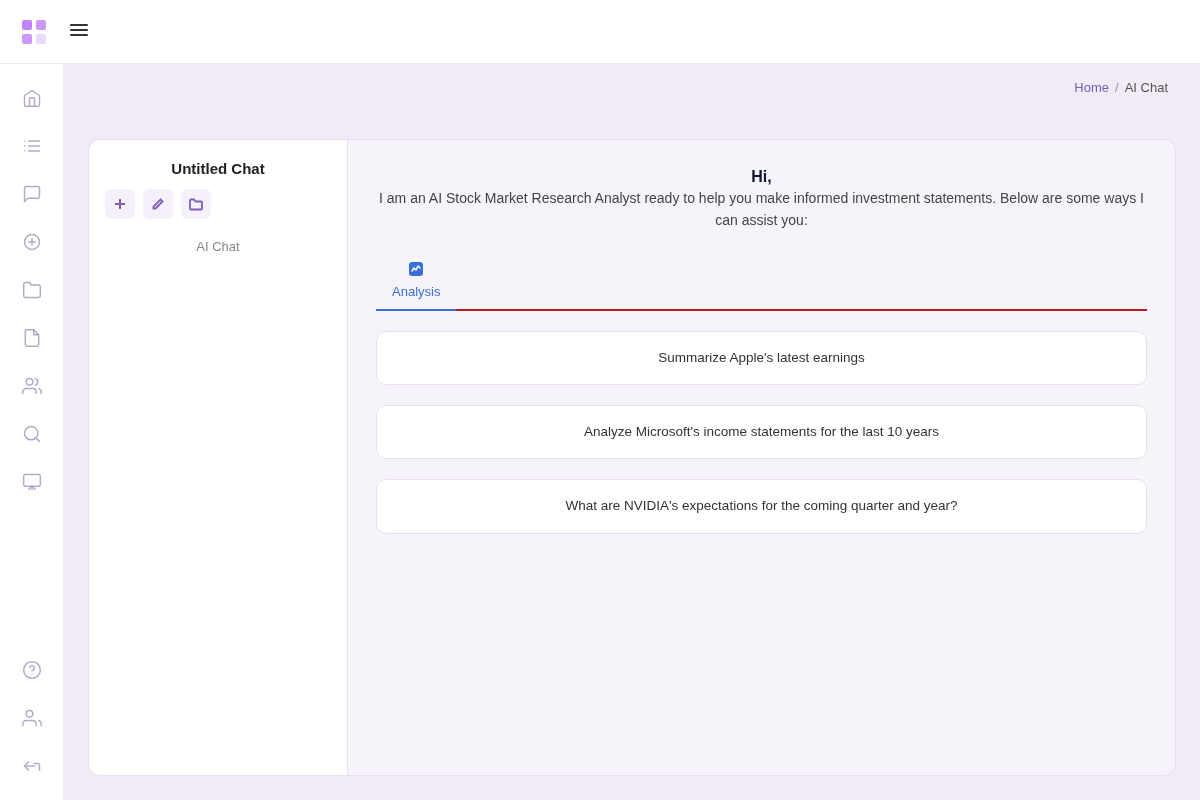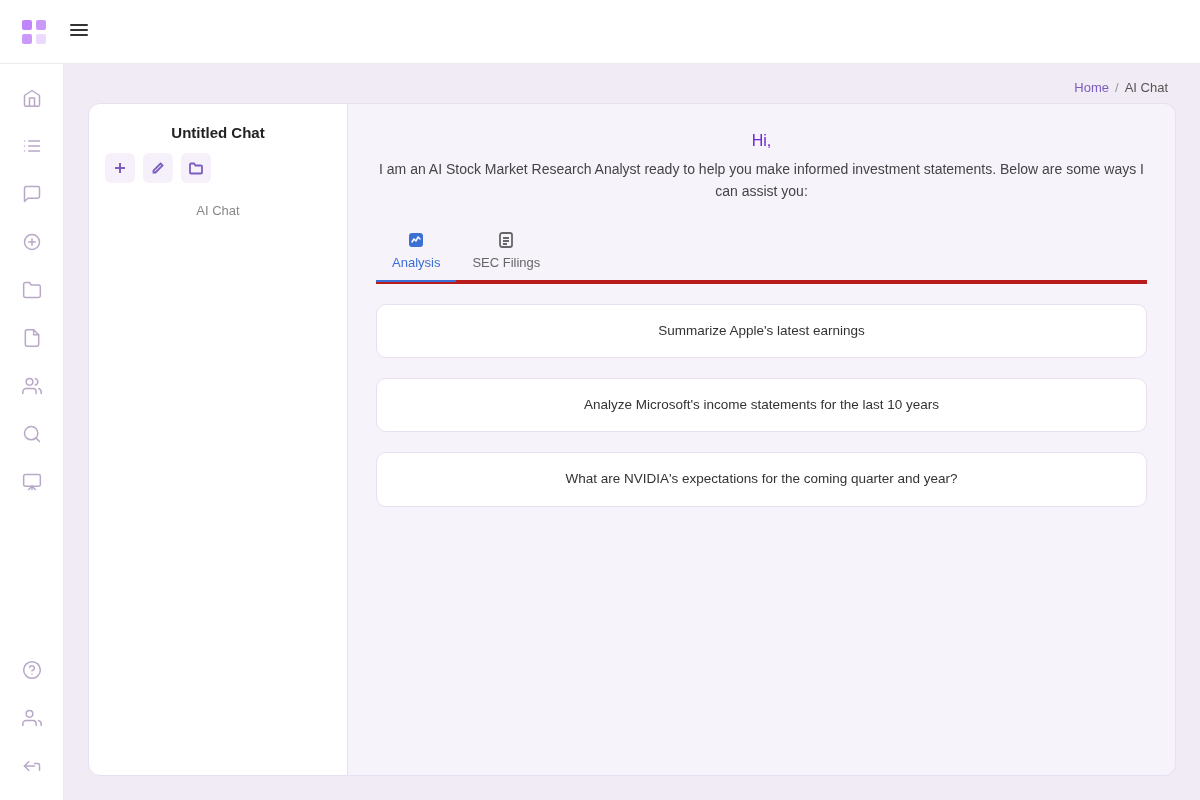--- a/index.html
+++ b/index.html
@@ -75,29 +75,29 @@
     
     .chat-main {
       flex: 1; background: #f7f3fb; border-radius: 0 12px 12px 0;
       border: 1px solid #e8e0f0; border-left: none;
       display: flex; flex-direction: column; overflow: hidden;
     }
     .chat-content {
       flex: 1; overflow-y: auto; padding: 28px 28px 16px;
     }
     .greeting-text {
-      font-size: 16px; color: #6d28d9; margin-bottom: 8px; font-weight: 400;
+      font-size: 16px; color: #0f172a; margin-bottom: 1px; font-weight: 700;
     }
     .intro-text {
       font-size: 14px; color: #444; line-height: 1.6; margin-bottom: 20px;
     }
 
     
     .tabs-container {
-      display: flex; border-bottom: 4px solid #b91c1c; margin-bottom: 20px;
+      display: flex; border-bottom: 2px solid #b91c1c; margin-bottom: 20px;
       gap: 0;
     }
     .tab {
       display: flex; flex-direction: column; align-items: center;
       padding: 8px 16px 10px; cursor: pointer; gap: 6px;
       border-bottom: 2px solid transparent; margin-bottom: -2px;
       color: #666; font-size: 13px; white-space: nowrap;
     }
     .tab.active { color: #3b6fd4; border-bottom-color: #3b6fd4; }
     .tab svg { width: 18px; height: 18px; }
@@ -211,21 +211,21 @@
   </div>
   <div class="sidebar-item">
     <svg viewBox="0 0 24 24" fill="none" stroke="currentColor" stroke-width="1.8" stroke-linecap="round">
         <polyline points="8,17 3,12 8,7"></polyline>
         <line x1="3" y1="12" x2="15" y2="12"></line>
         <path d="M21 17v-6a2 2 0 00-2-2h-4"></path>
       </svg>
   </div>
 </div>
 
-<div class="main-wrap" style="width: calc(1200px - 64px);">
+<div class="main-wrap" style="width: calc(1200px - 64px); gap: 36px;">
 
   <div class="breadcrumb-bar">
     <a class="breadcrumb-link">Home</a>
     <span class="breadcrumb-sep">/</span>
     <span class="breadcrumb-current">AI Chat</span>
   </div>
 
   <div class="content-area">
 
     <div class="chat-sidebar">
@@ -257,29 +257,20 @@
         <div class="intro-text">I am an AI Stock Market Research Analyst ready to help you make informed investment statements. Below are some ways I can assist you:</div>
 
         <div class="tabs-container">
           <div class="tab active">
             <svg width="18" height="18" viewBox="0 0 18 18" fill="none">
               <rect x="2" y="2" width="14" height="14" rx="3" fill="#3b6fd4"></rect>
               <polyline points="5,11 7,8 9,10 11,6 13,8" stroke="white" stroke-width="1.5" fill="none" stroke-linecap="round" stroke-linejoin="round"></polyline>
             </svg>
             <span>Analysis</span>
           </div>
-          <div class="tab">
-            <svg width="18" height="18" viewBox="0 0 18 18" fill="none" stroke="#666" stroke-width="1.8">
-              <rect x="3" y="2" width="12" height="14" rx="2"></rect>
-                <line x1="6" y1="7" x2="12" y2="7"></line>
-                <line x1="6" y1="10" x2="12" y2="10"></line>
-                <line x1="6" y1="13" x2="10" y2="13"></line>
-            </svg>
-            <span>SEC Filings</span>
-          </div>
         </div>
 
 
         <div class="example-card">Summarize Apple's latest earnings</div>
         <div class="example-card">Analyze Microsoft's income statements for the last 10 years</div>
         <div class="example-card">What are NVIDIA's expectations for the coming quarter and year?</div>
       </div>
     </div>
   </div>
 </div>

